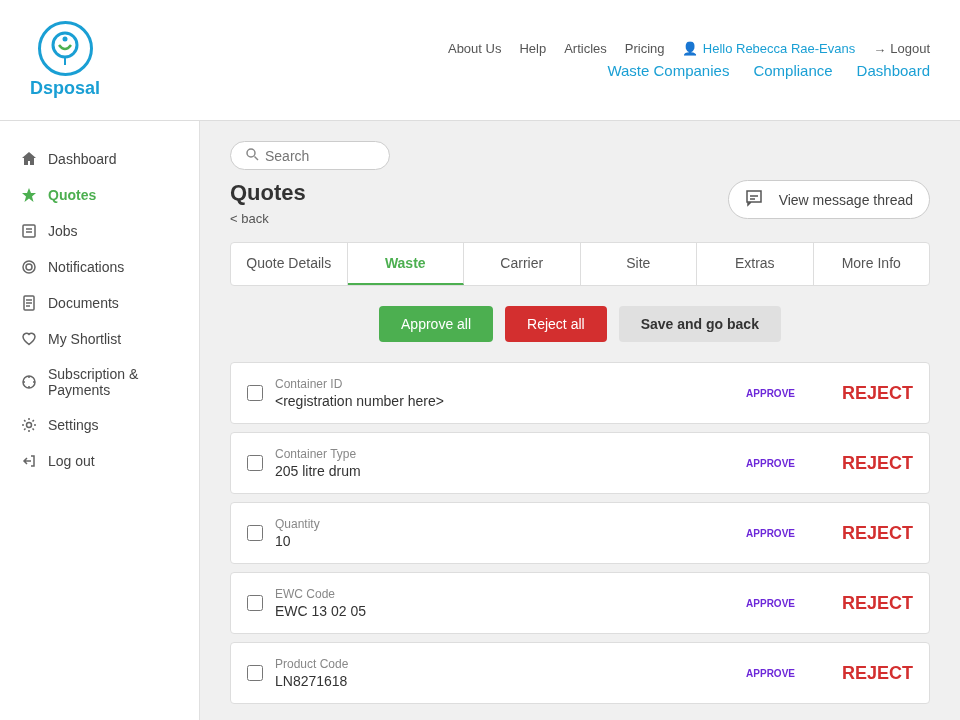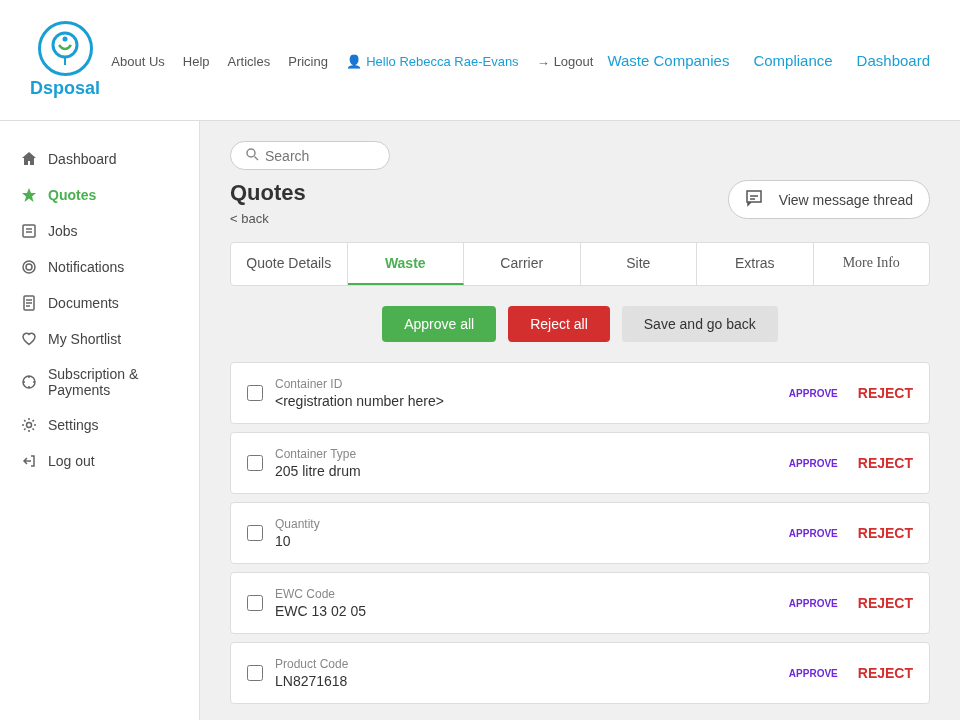--- a/index.html
+++ b/index.html
@@ -35,23 +35,23 @@
       font-weight: bold;
     }
     .logo-text {
       color: #1a9fd4;
       font-size: 18px;
       font-weight: bold;
       margin-top: 2px;
     }
     .nav-right {
       display: flex;
-      flex-direction: row;
+      flex-direction: column;
       align-items: flex-end;
-      gap: 14px;
+      gap: 6px;
       justify-content: center;
     }
     .nav-top-links {
       display: flex;
       align-items: center;
       gap: 18px;
       font-size: 13px;
     }
     .nav-top-links a {
       color: #555;
@@ -188,21 +188,21 @@
     }
     .tab {
       flex: 1;
       text-align: center;
       padding: 12px 8px;
       cursor: pointer;
       font-size: 14px;
       color: #555;
       border-right: 1px solid #ddd;
     }
-    .tab:last-child { border-right: none; font-family: Liberation Serif, serif; }
+    .tab:last-child { border-right: none; }
     .tab.active {
       color: #4caf50;
       font-weight: 600;
       border-bottom: 2px solid #4caf50;
     }
 
     
     .action-buttons {
       display: flex;
       justify-content: center;
@@ -230,21 +230,21 @@
       font-weight: 500;
     }
     .btn-save-back {
       background: #e0e0e0;
       color: #333;
       border: none;
       border-radius: 4px;
       padding: 10px 22px;
       cursor: pointer;
       font-size: 14px;
-      font-weight: 400;
+      font-weight: 700;
     }
 
     
     .data-row {
       background: #fff;
       border: 1px solid #ddd;
       border-radius: 4px;
       padding: 14px 16px;
       margin-bottom: 8px;
       display: flex;
@@ -278,22 +278,23 @@
     }
     .approve-text {
       color: #6d28d9;
       font-weight: bold;
       font-size: 10px;
       cursor: pointer;
     }
     .reject-text {
       color: #d32f2f;
       font-weight: bold;
-      font-size: 14px;
-      cursor: pointer;
+      font-size: 18px;
+      cursor: pointer;
+      margin-left: 27px;
     }
   </style>
 </head>
 <body>
 
 <div>
   <div class="top-nav">
     <div class="top-nav-inner">
 
       <div class="logo-area">

